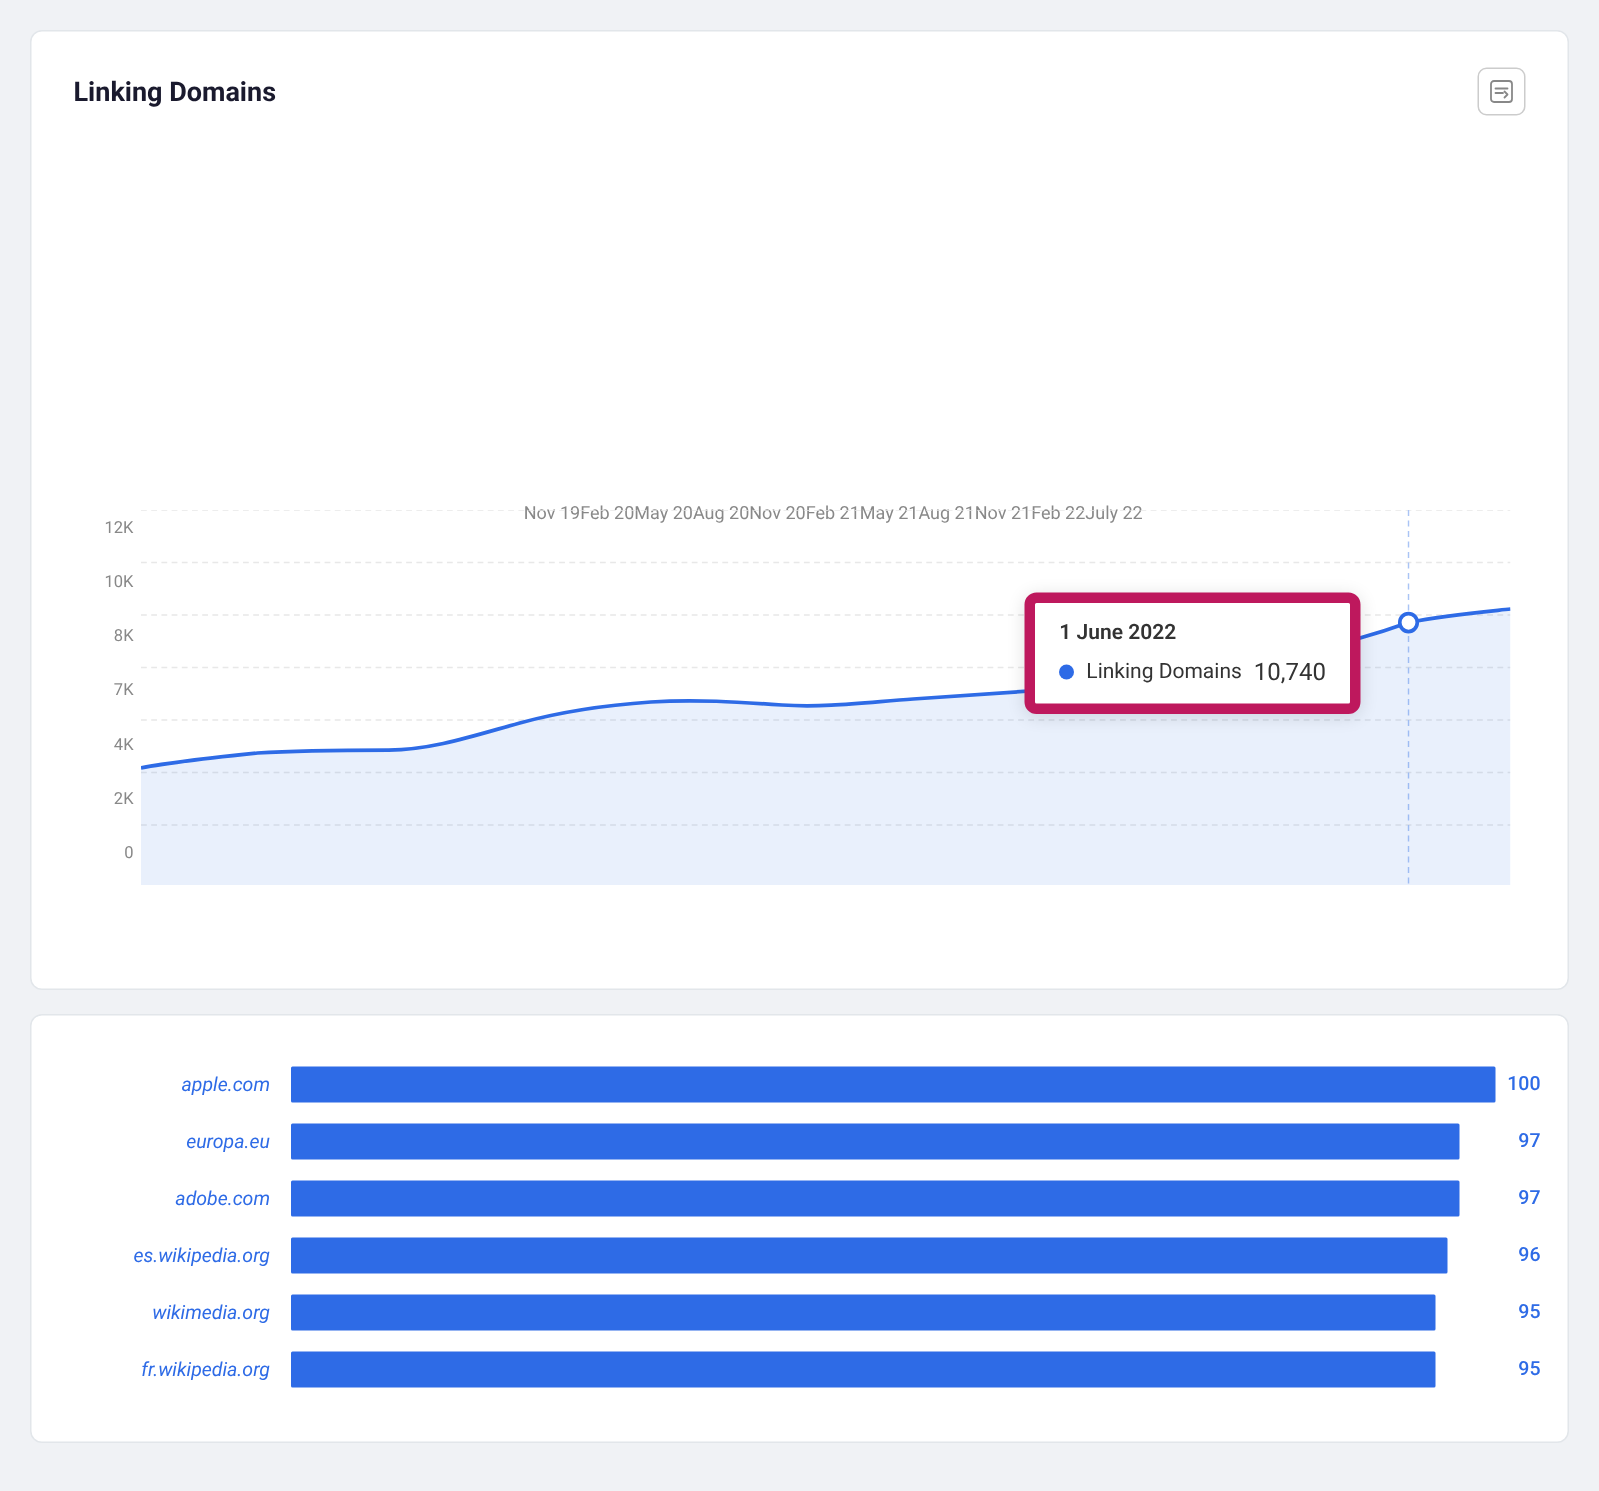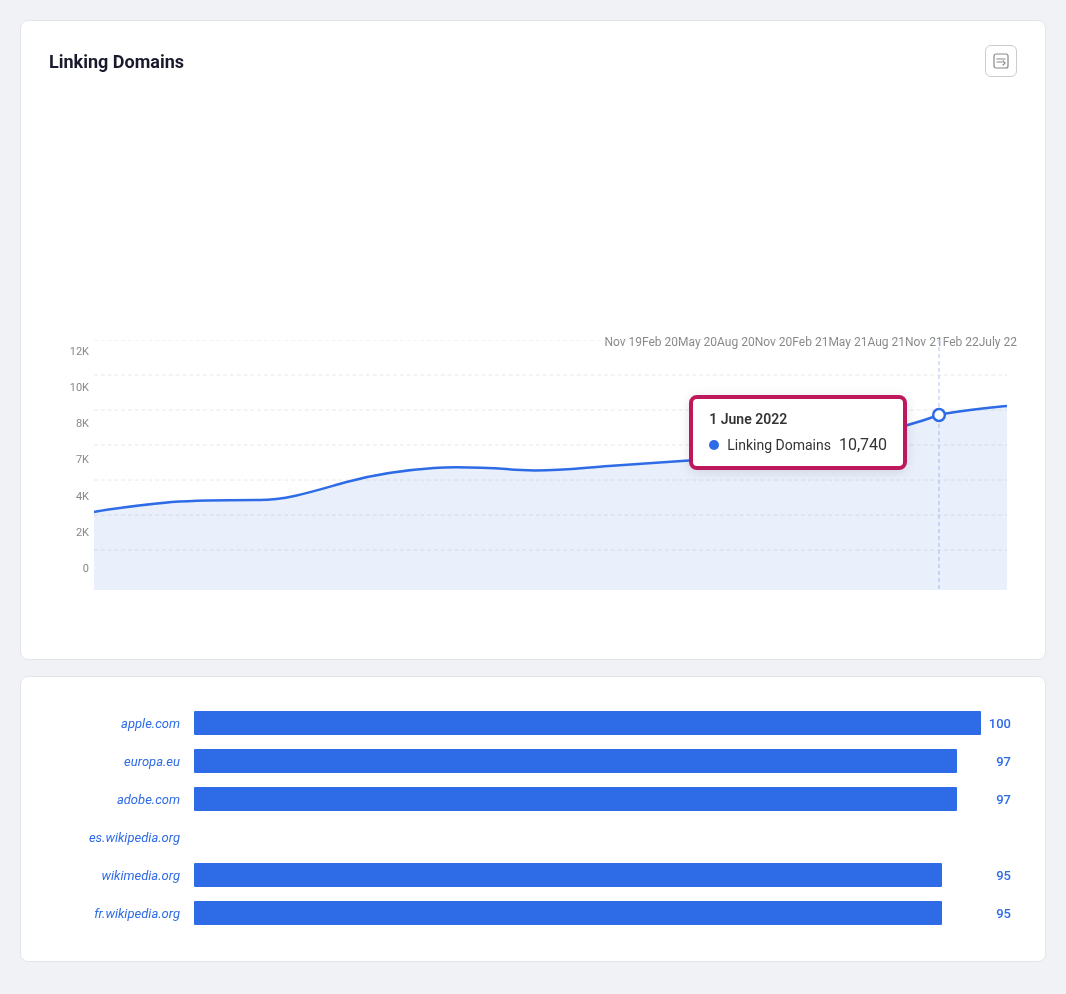--- a/index.html
+++ b/index.html
@@ -52,21 +52,21 @@
     .chart-area {
       position: relative;
       width: 100%;
       height: 300px;
     }
     .tooltip-box {
       position: absolute;
       top: 60px;
       right: 110px;
       background: white;
-      border: 4px solid #be185d;
+      border: 7px solid #be185d;
       border-radius: 8px;
       padding: 12px 16px;
       box-shadow: 0 2px 12px rgba(0,0,0,0.12);
       min-width: 200px;
     }
     .tooltip-date {
       font-size: 14px;
       font-weight: 600;
       color: #333;
       margin-bottom: 8px;
@@ -123,21 +123,21 @@
       right: -30px;
       top: 50%;
       transform: translateY(-50%);
       font-size: 13px;
       color: #2e6be6;
       font-weight: 500;
     }
     .bar-track-wrapper {
       flex: 1;
       position: relative;
-      margin-right: 36px;
+      margin-right: 20px;
     }
   </style>
 </head>
 <body>
 
 <div class="main-container">
 
   <div class="card">
     <div class="card-header">
       <span class="card-title">Linking Domains</span>
@@ -184,21 +184,21 @@
 
       <div class="tooltip-box">
         <div class="tooltip-date">1 June 2022</div>
         <div class="tooltip-row">
           <div class="tooltip-dot"></div>
           <span class="tooltip-label">Linking Domains</span>
           <span class="tooltip-value">10,740</span>
         </div>
       </div>
 
-      <div style="display:flex;justify-content:flex-end;padding:0 0 0 45px;margin-top:258px;font-size:12px;color:#888;">
+      <div style="display:flex;justify-content:center;padding:0 0 0 45px;margin-top:258px;font-size:12px;color:#888;">
         <span>Nov 19</span>
         <span>Feb 20</span>
         <span>May 20</span>
         <span>Aug 20</span>
         <span>Nov 20</span>
         <span>Feb 21</span>
         <span>May 21</span>
         <span>Aug 21</span>
         <span>Nov 21</span>
         <span>Feb 22</span>
@@ -232,20 +232,26 @@
           <div class="bar-domain">adobe.com</div>
           <div class="bar-track-wrapper">
             <div class="bar-track">
               <div class="bar-fill" style="width: 97%;"></div>
               <div class="bar-value">97</div>
             </div>
           </div>
         </div>
         <div class="bar-row">
           <div class="bar-domain">es.wikipedia.org</div>
+          <div class="bar-track-wrapper">
+            <div class="bar-track">
+              <div class="bar-fill" style="width: 96%;"></div>
+              <div class="bar-value">96</div>
+            </div>
+          </div>
         </div>
         <div class="bar-row">
           <div class="bar-domain">wikimedia.org</div>
           <div class="bar-track-wrapper">
             <div class="bar-track">
               <div class="bar-fill" style="width: 95%;"></div>
               <div class="bar-value">95</div>
             </div>
           </div>
         </div>

